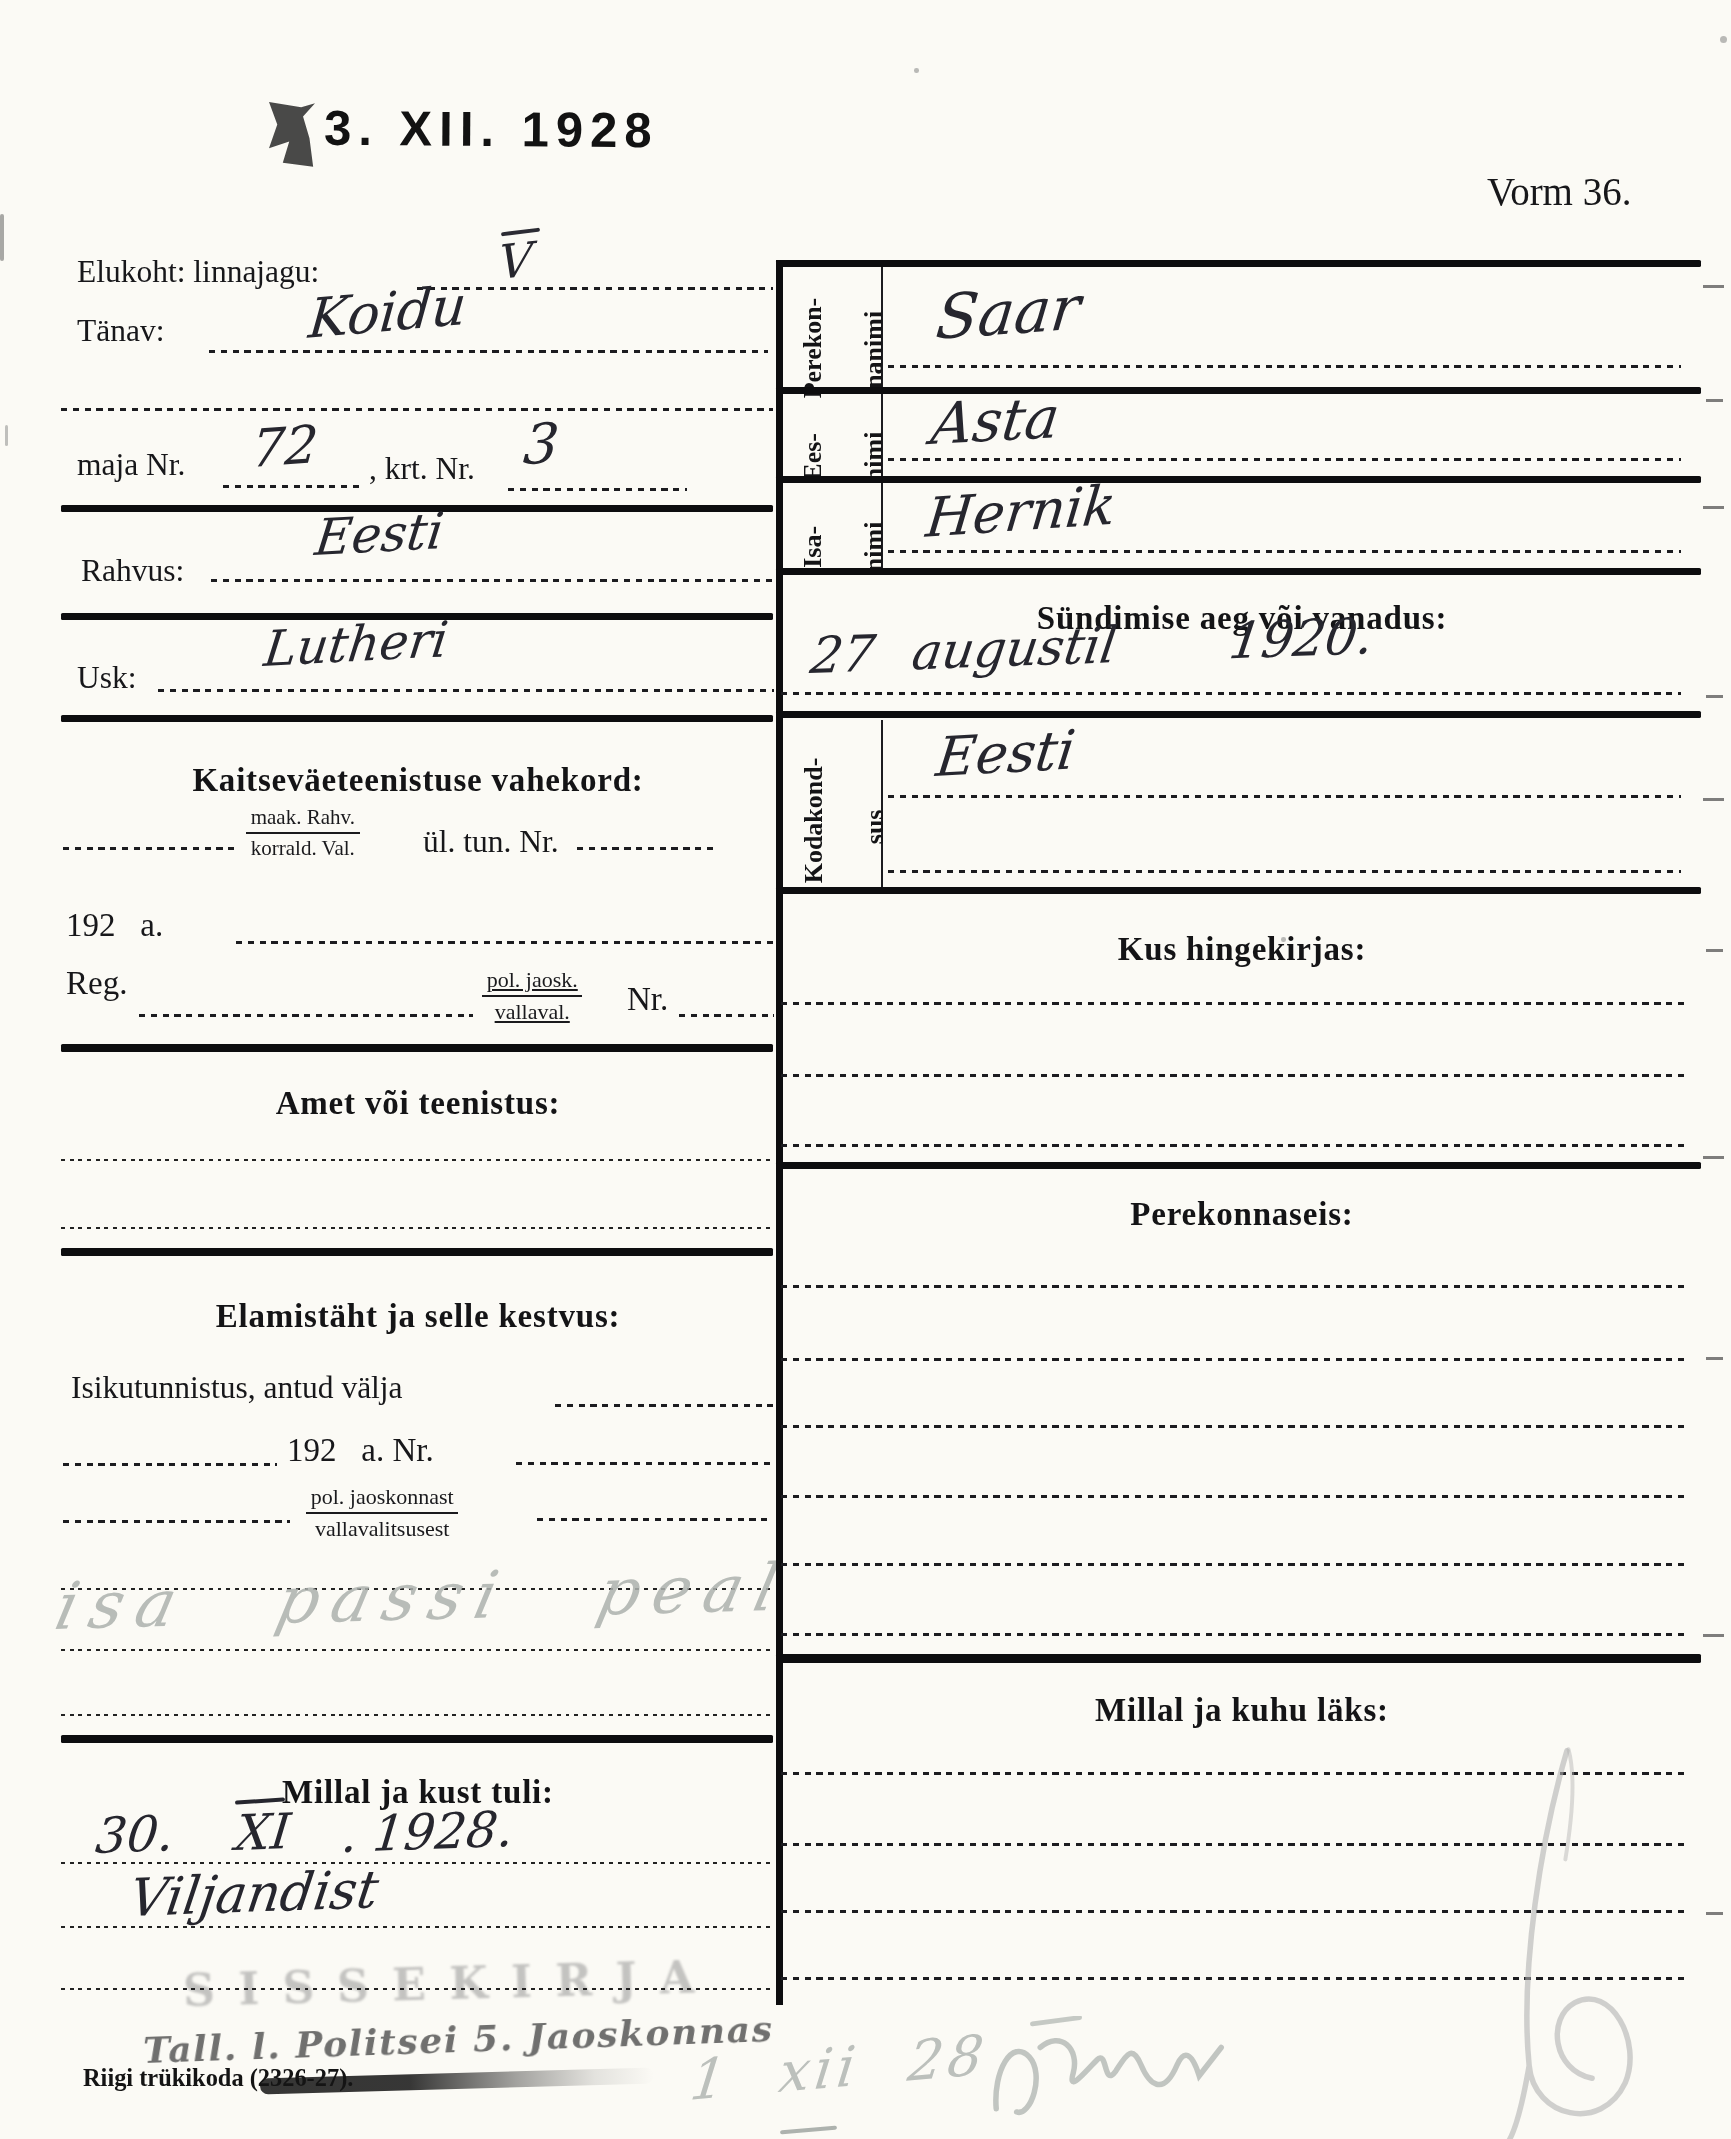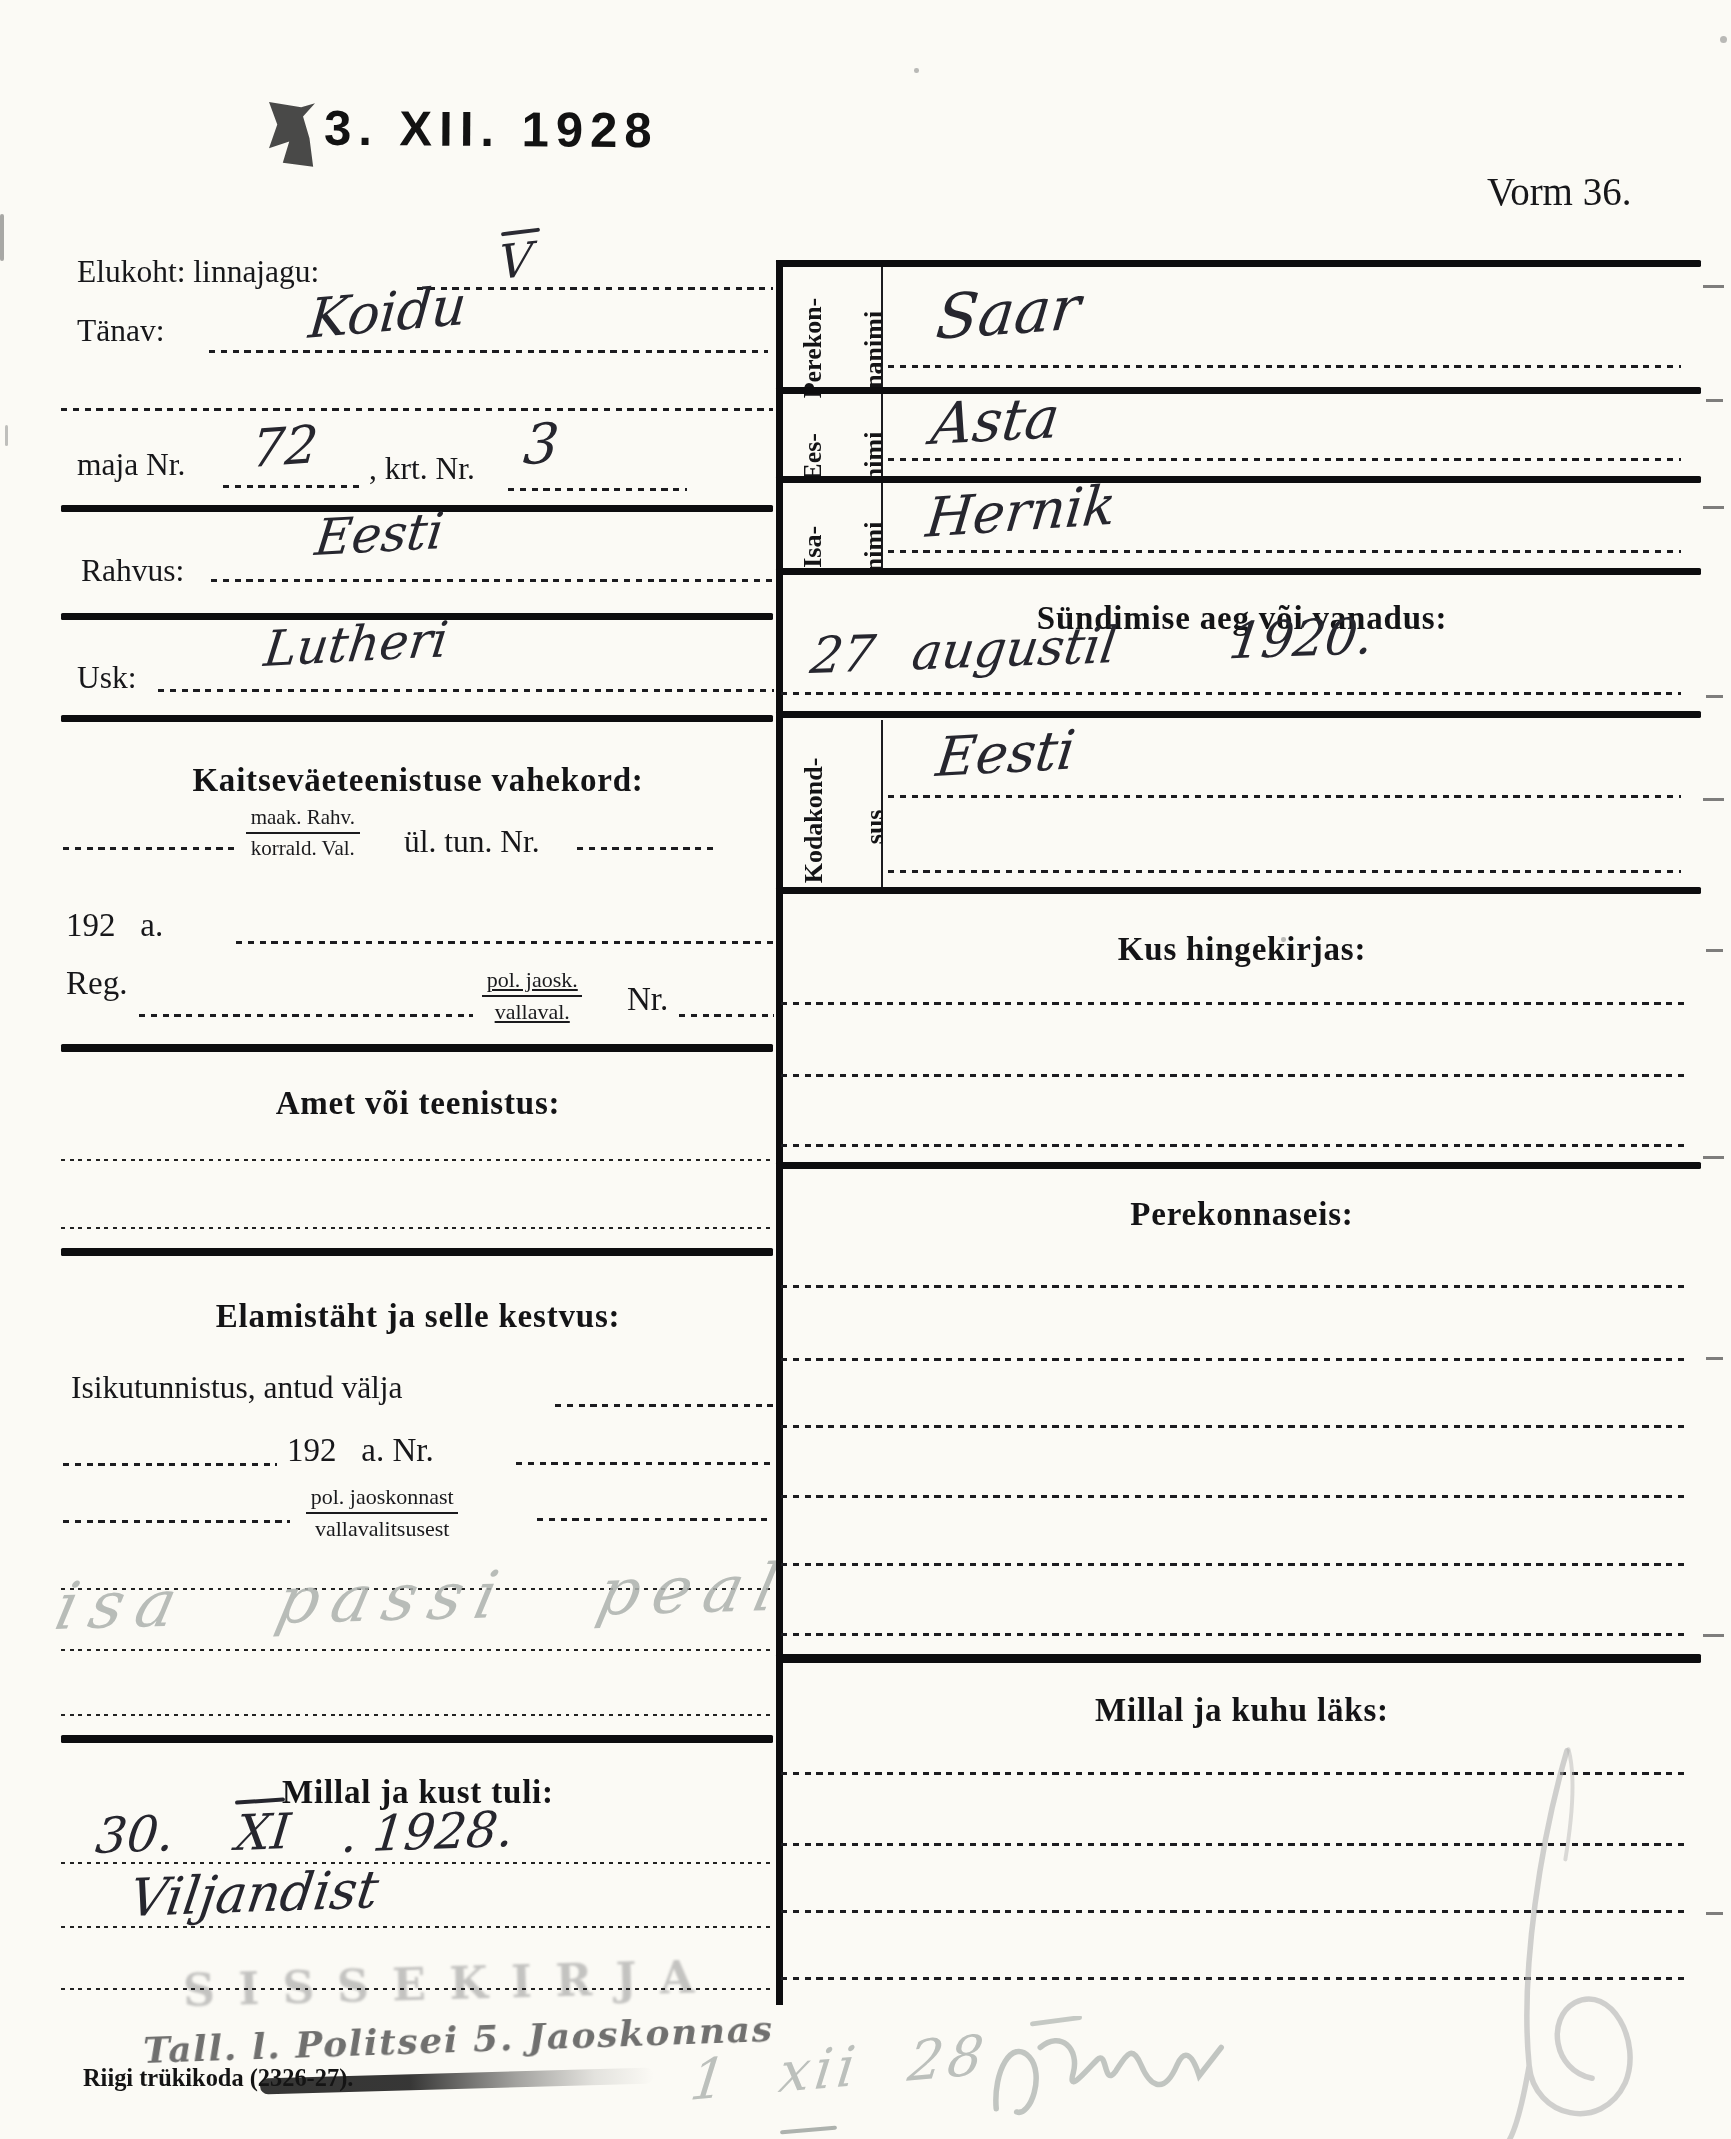--- a/index.html
+++ b/index.html
@@ -77,21 +77,21 @@
 <div class="dash" style="left:158px;top:689px;width:616px;"></div>
 
 <div class="thick" style="left:61px;top:715px;width:712px;"></div>
 
 <div class="pheader" style="left:61px;top:762px;width:714px;">Kaitseväeteenistuse vahekord:</div>
 <div class="dash" style="left:63px;top:847px;width:175px;"></div>
 <div class="fraction" style="left:246px;top:805px;font-size:21px;">
   <span class="ftop">maak. Rahv.</span>
   <span class="fbot">korrald. Val.</span>
 </div>
-<div class="plabel" style="left:404px;top:824px;">ül. tun. Nr.</div>
+<div class="plabel" style="left:423px;top:824px;">ül. tun. Nr.</div>
 <div class="dash" style="left:577px;top:847px;width:138px;"></div>
 
 <div class="plabel" style="left:66px;top:907px;font-size:33px;">192   a.</div>
 <div class="dash" style="left:236px;top:941px;width:537px;"></div>
 
 <div class="plabel" style="left:66px;top:965px;font-size:33px;">Reg.</div>
 <div class="dash" style="left:139px;top:1014px;width:334px;"></div>
 <div class="fraction" style="left:482px;top:967px;font-size:22px;text-decoration:underline;">
   <span class="ftop">pol. jaosk.</span>
   <span class="fbot">vallaval.</span>

